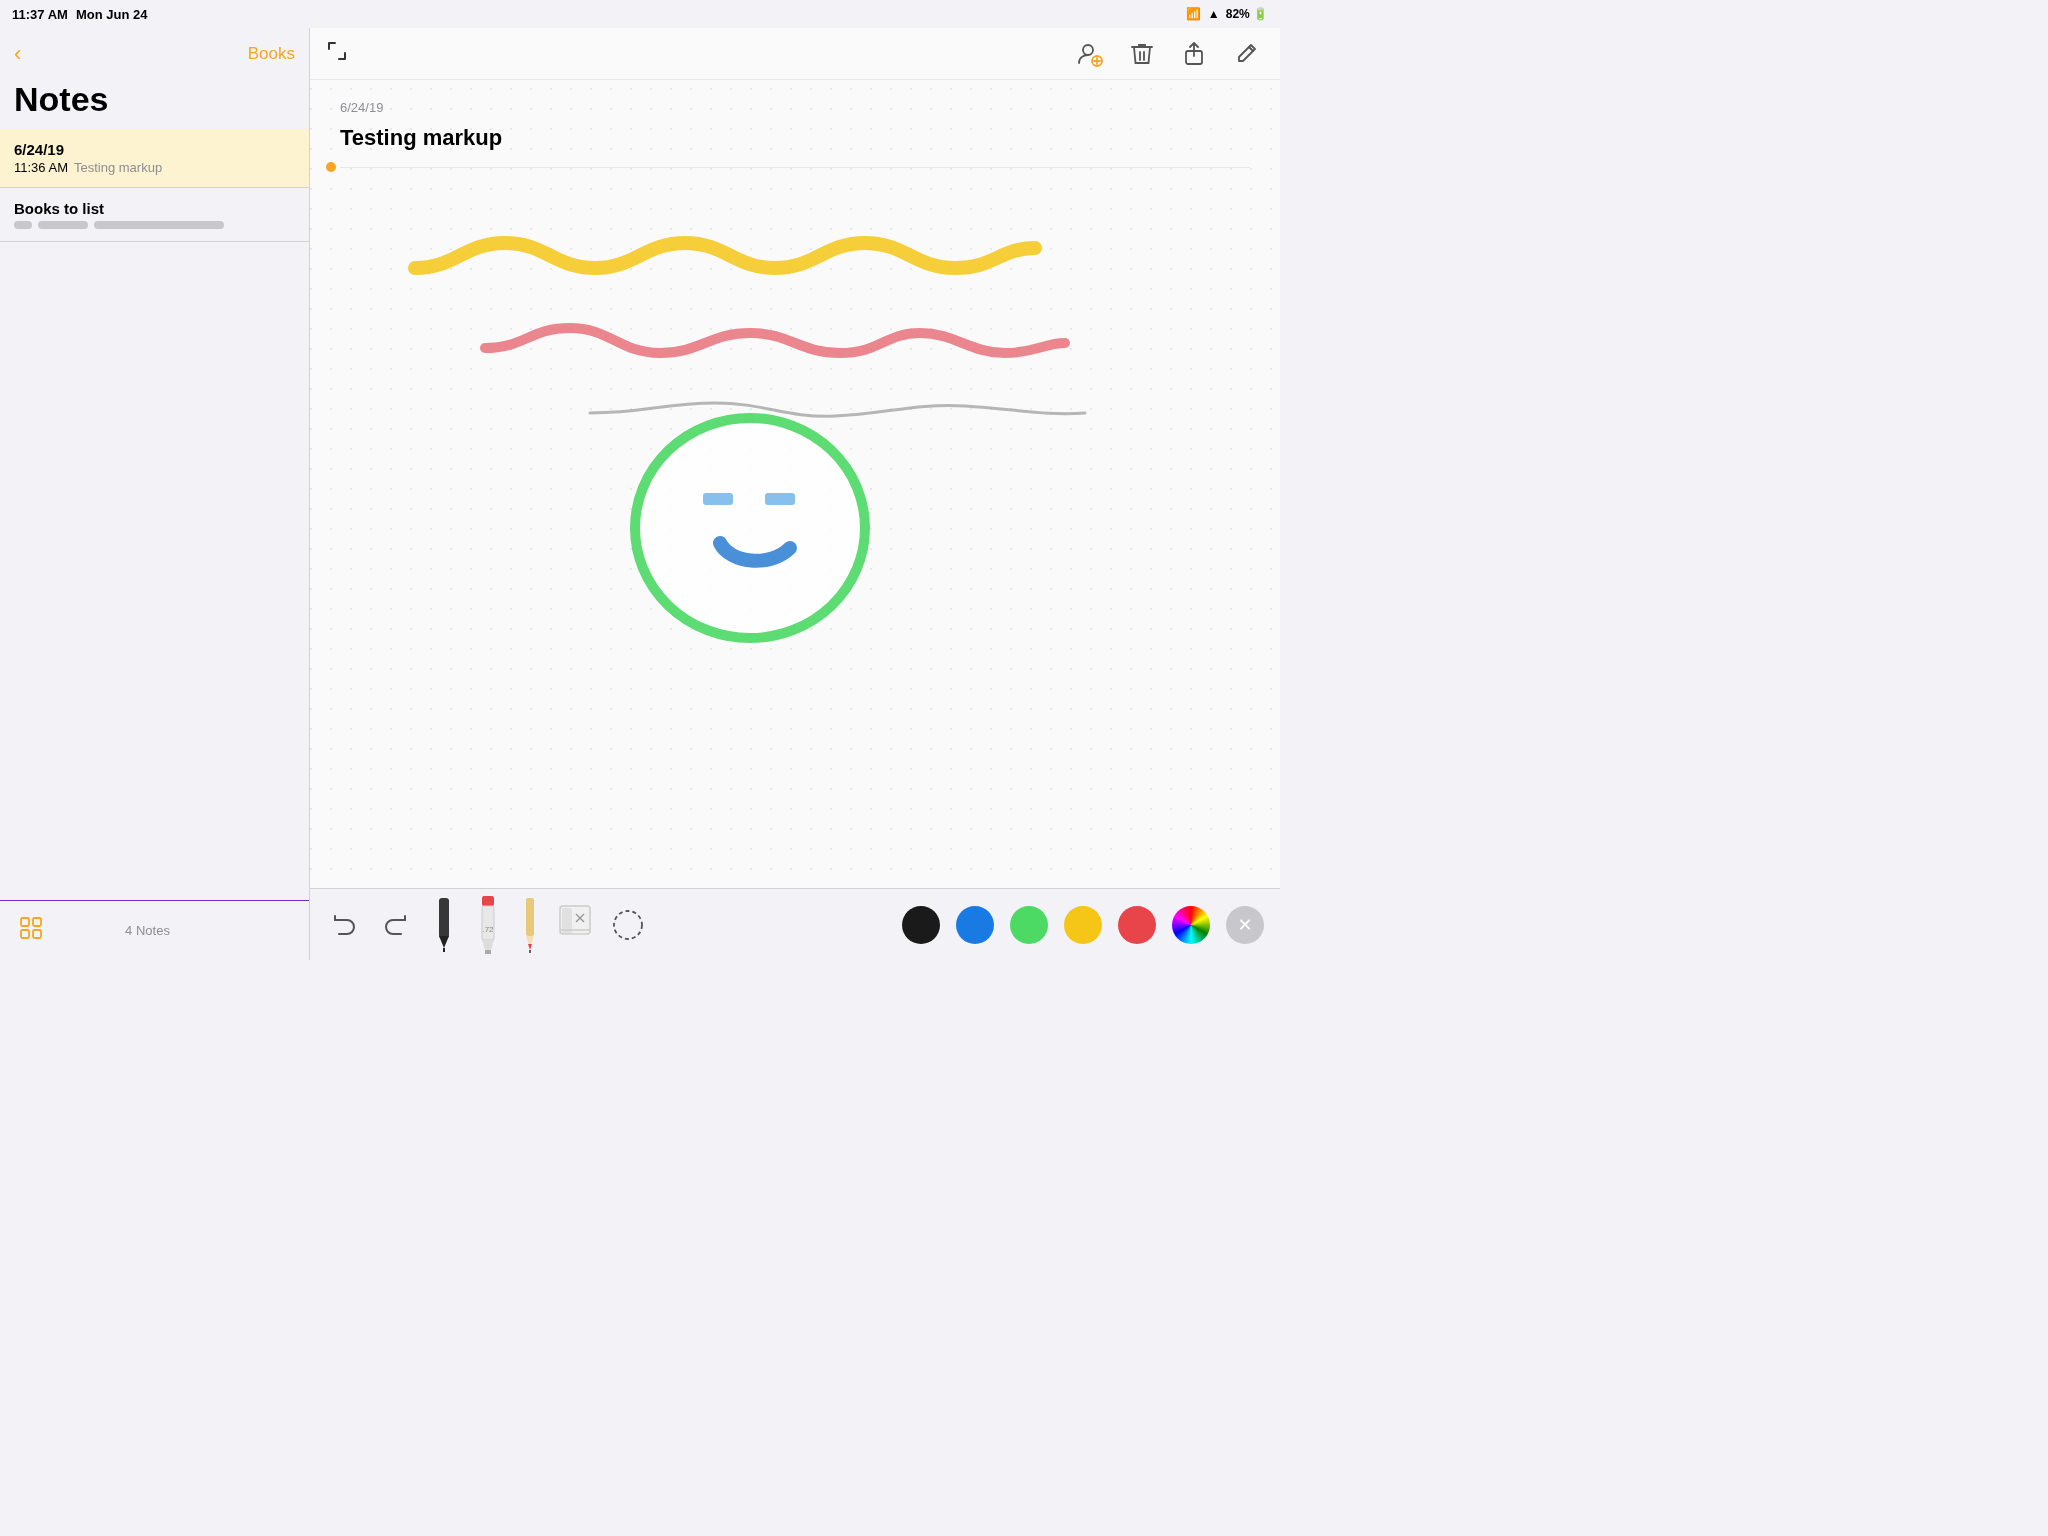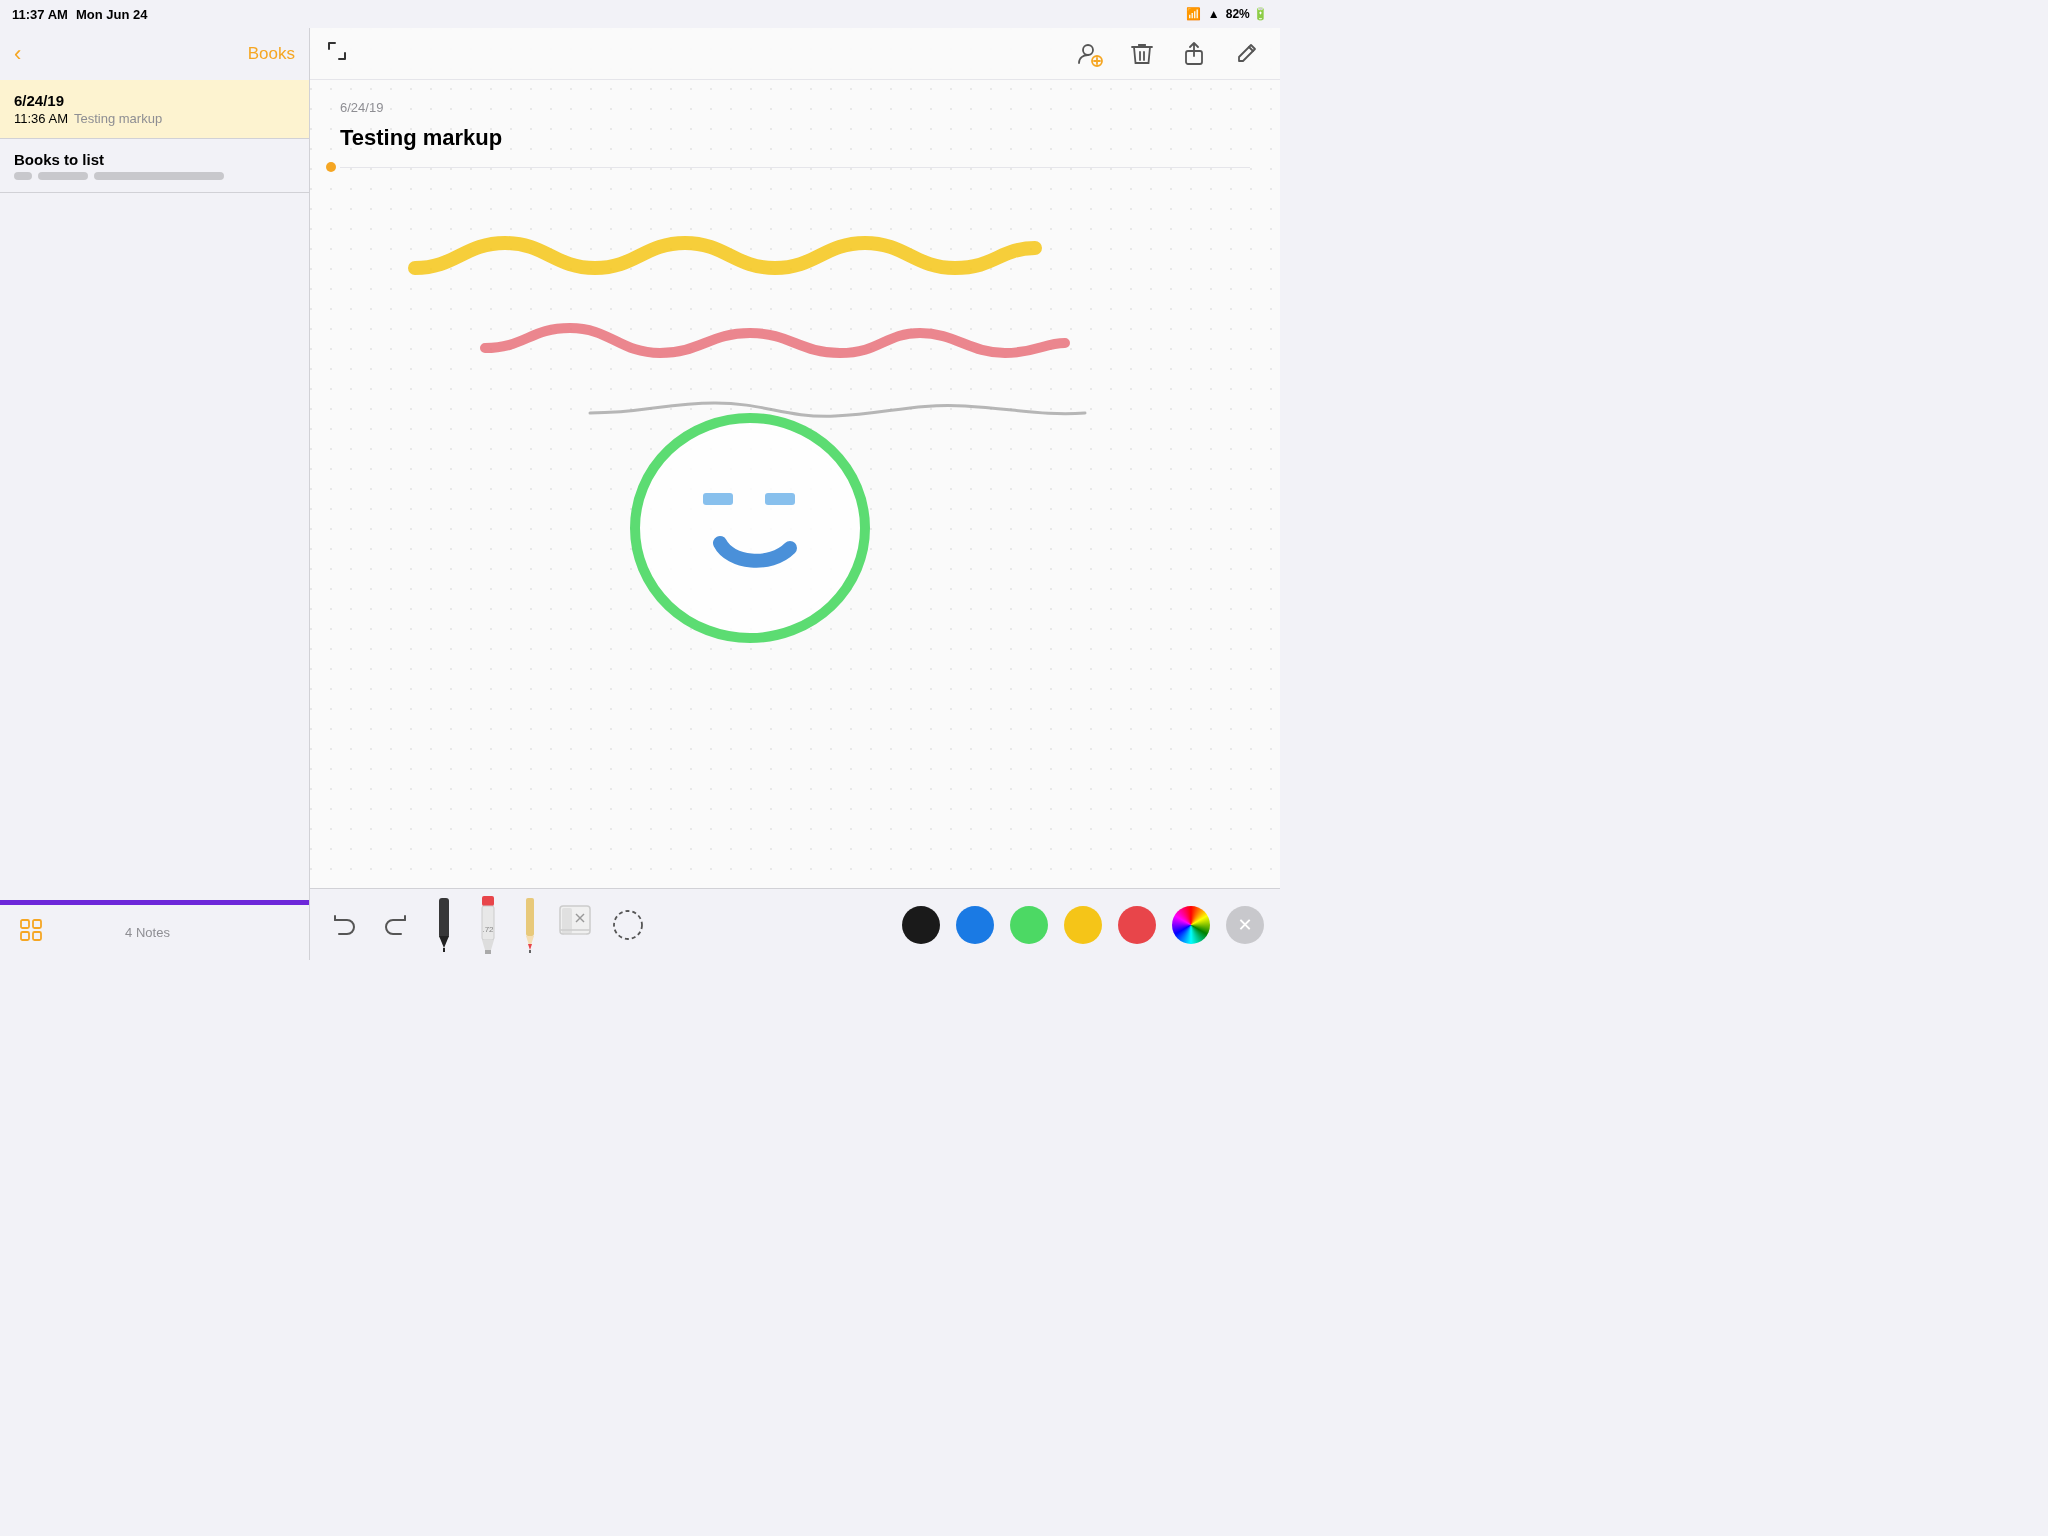--- a/index.html
+++ b/index.html
@@ -116,21 +116,21 @@
       gap: 4px;
       margin-top: 4px;
     }
     .preview-line {
       height: 8px;
       background: #c8c8cc;
       border-radius: 4px;
     }
     .sidebar-footer {
       height: 60px;
-      border-top: 5px solid #6d28d9;
+      border-top: 1px solid #6d28d9;
       display: flex;
       align-items: center;
       justify-content: space-between;
       padding: 0 20px;
     }
     .grid-icon-btn {
       background: none;
       border: none;
       cursor: pointer;
       color: #f5a623;
@@ -297,20 +297,21 @@
   </div>
 </div>
 
 <div class="main-layout">
 
   <div class="sidebar">
     <div class="sidebar-header">
       <button class="back-button">‹</button>
       <button class="edit-button">Books</button>
     </div>
+    <div class="notes-title">Notes</div>
     <div class="notes-list">
 
       <div class="note-item selected">
         <div class="note-item-date">6/24/19</div>
         <div class="note-item-meta">
           <span class="time">11:36 AM</span>
           <span class="note-item-preview-text">Testing markup</span>
         </div>
       </div>
 

